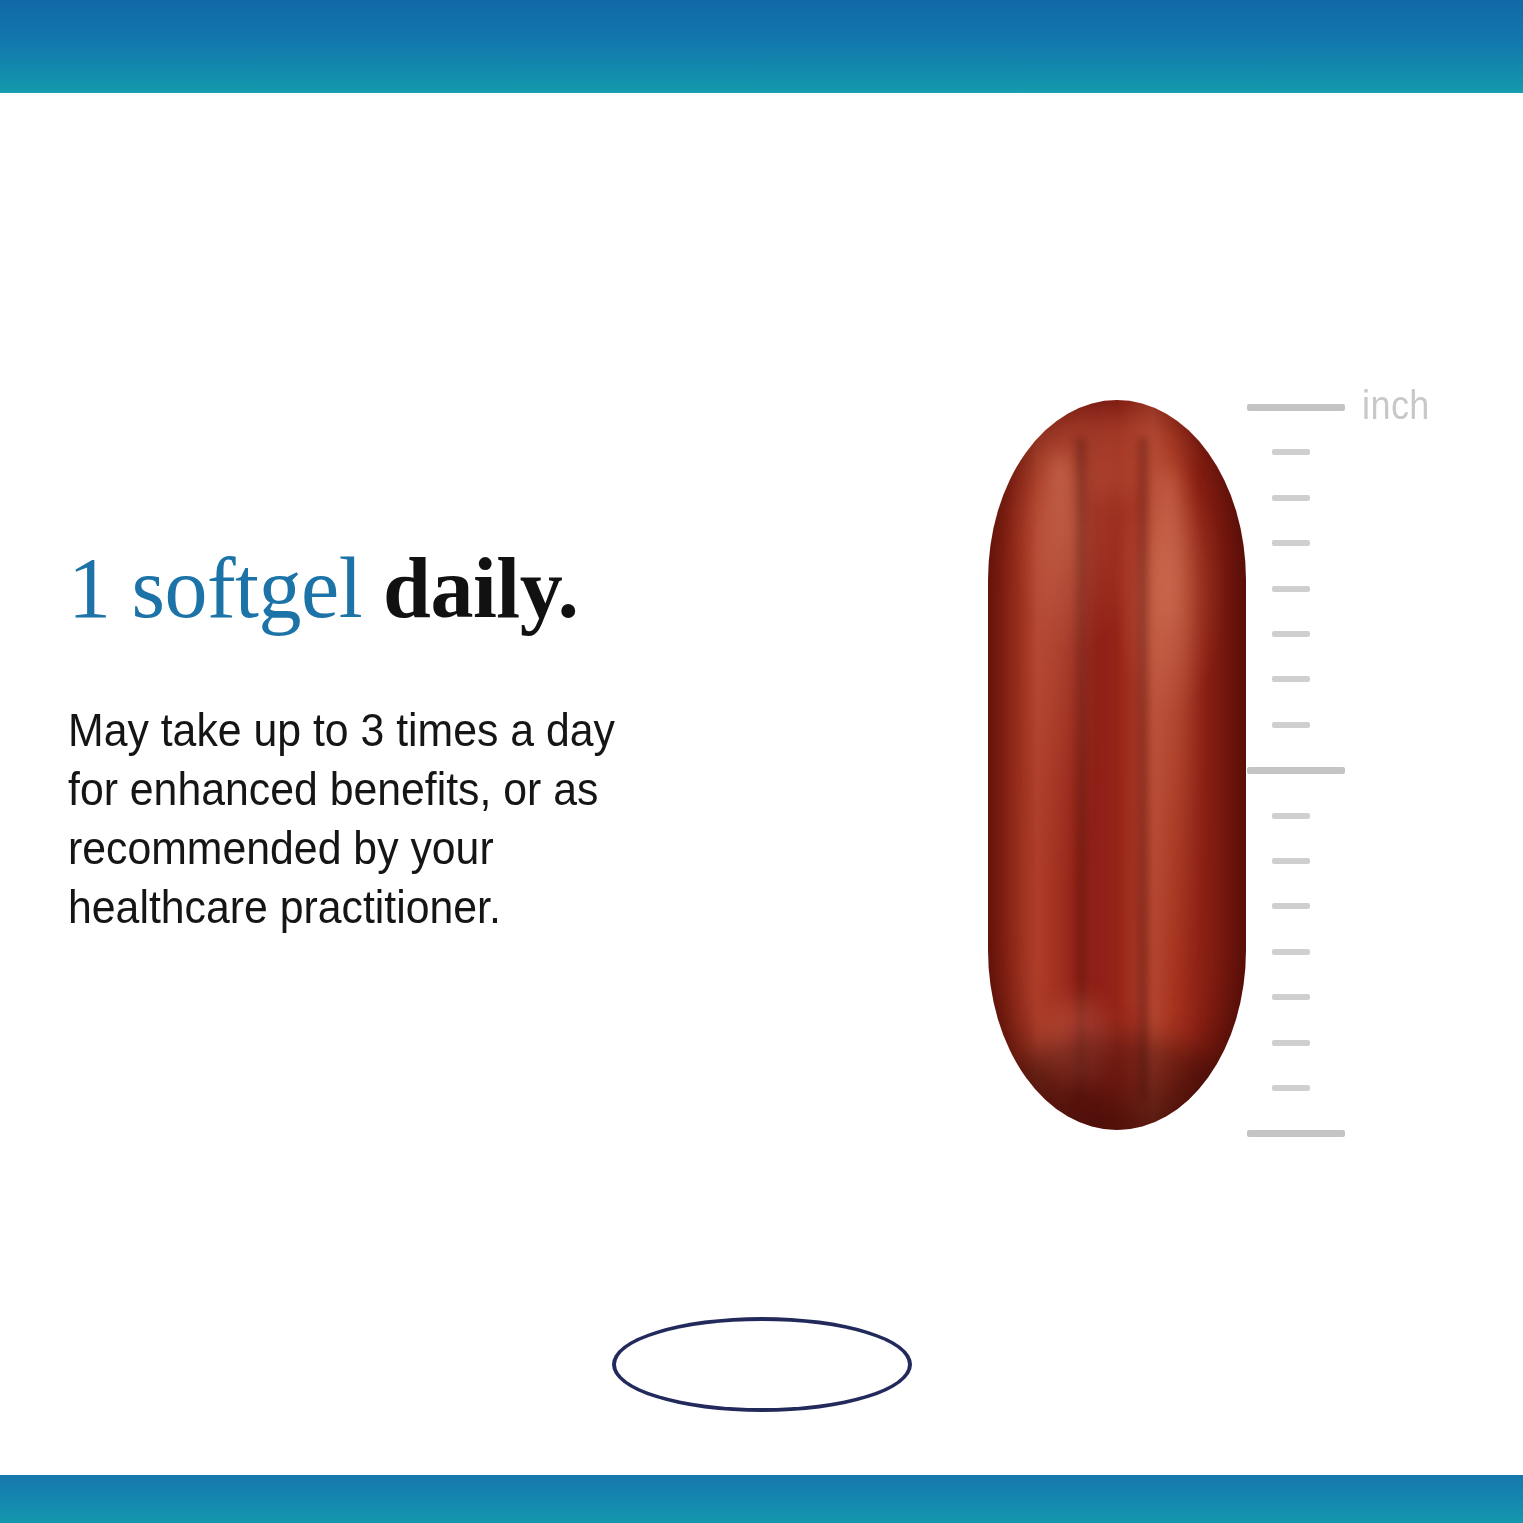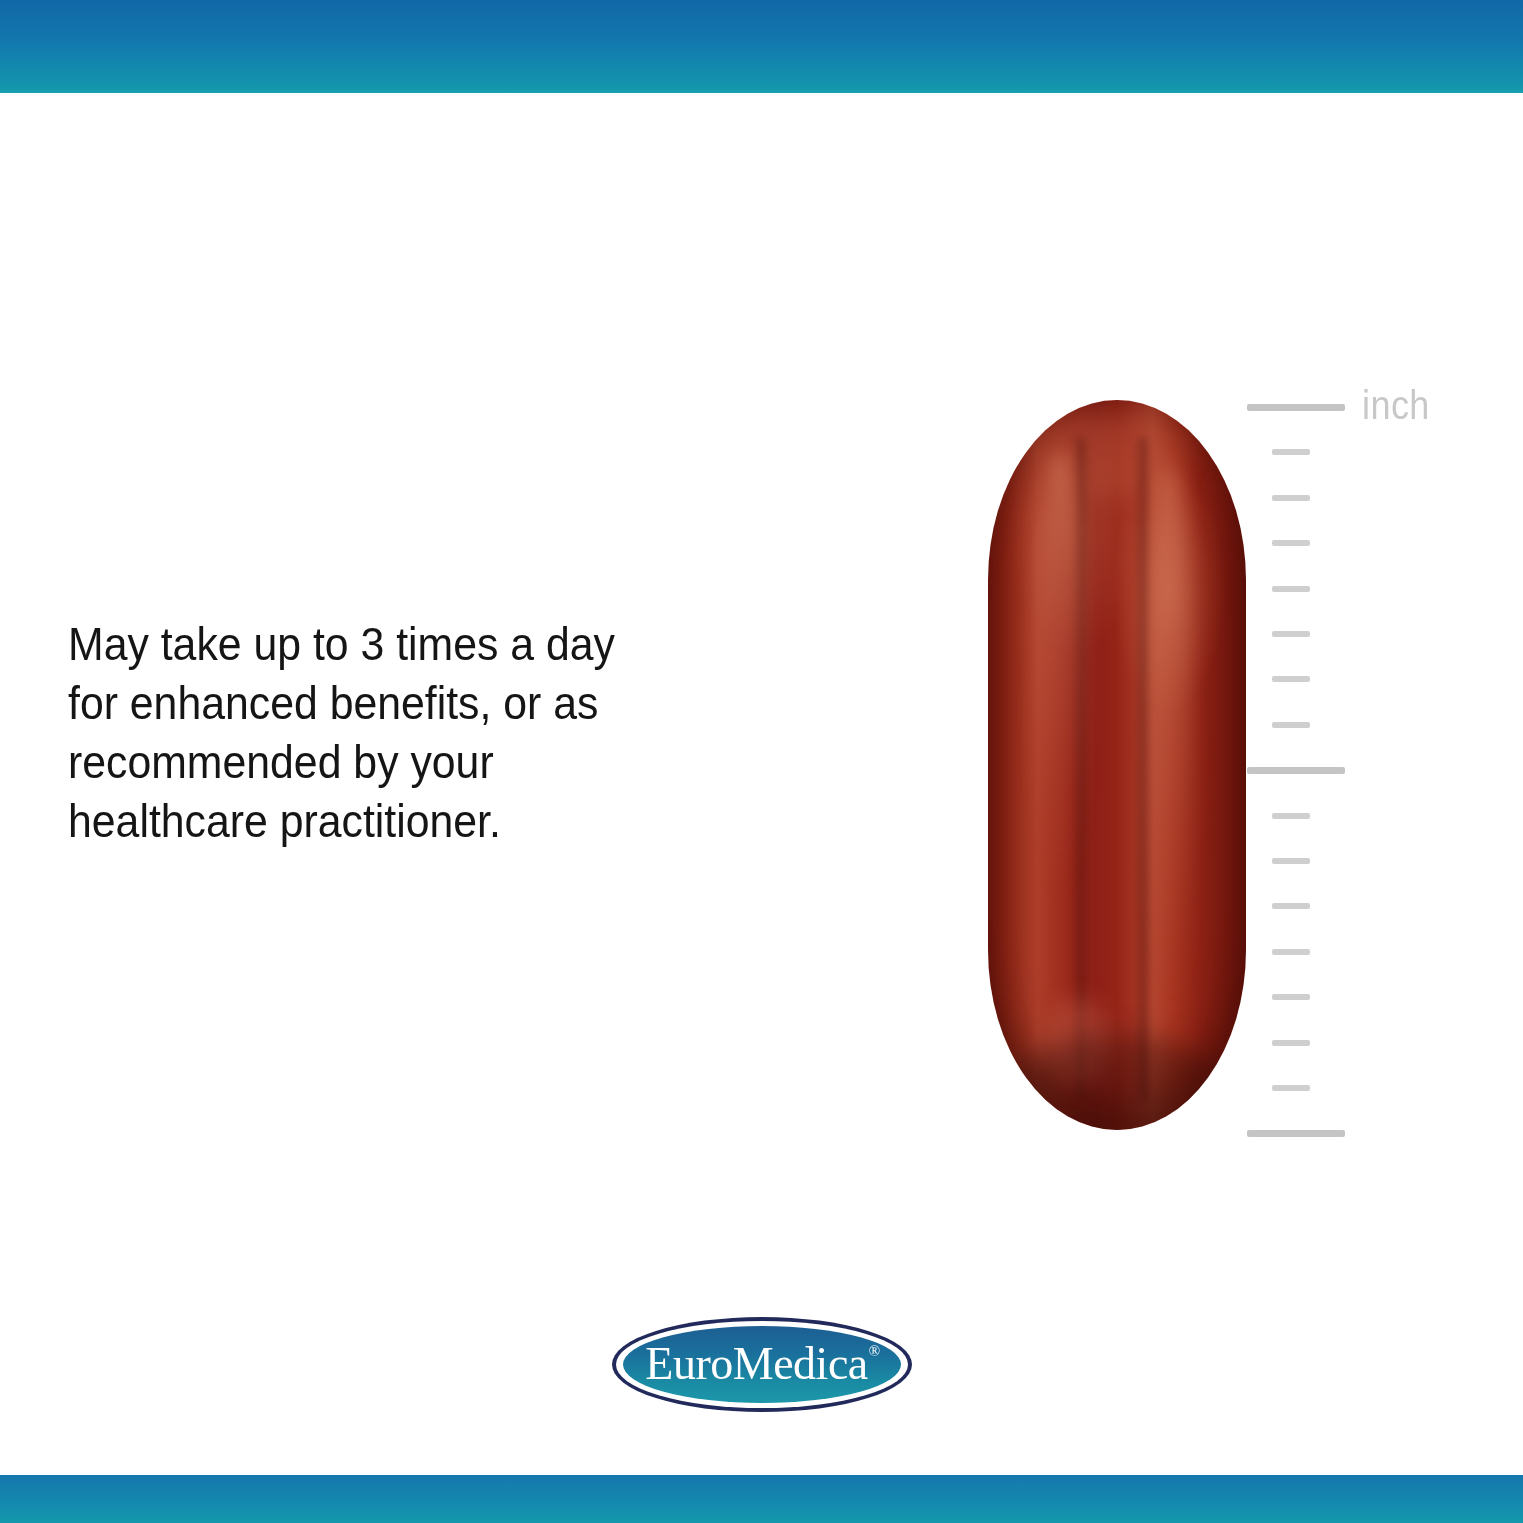--- a/index.html
+++ b/index.html
@@ -246,20 +246,21 @@
     top: -6px;
     left: 1px;
   }
 </style>
 </head>
 <body>
 
 <div class="band band-top"></div>
 
 <div class="copy">
+  <h1 class="headline"><span class="hl-accent">1 softgel</span><span class="hl-main"> daily.</span></h1>
   <p class="subcopy">May take up to 3 times a day
 for enhanced benefits, or as
 recommended by your
 healthcare practitioner.</p>
 </div>
 
 <div class="capsule-wrap">
   <div class="capsule">
     <div class="cap-topsheen"></div>
     <div class="cap-seam s1"></div>
@@ -289,18 +290,15 @@
     <div class="tick short" style="top: 558.8px;"></div>
     <div class="tick short" style="top: 604.2px;"></div>
     <div class="tick short" style="top: 649.6px;"></div>
     <div class="tick short" style="top: 695px;"></div>
     <div class="tick long" style="top: 739.9px;"></div>
   </div>
 
 <div class="logo">
   <div class="logo-outer"></div>
   <div class="logo-white"></div>
-  <div class="logo-inner">
-    <span class="logo-text"><span>EuroMedica</span><span class="logo-reg">®</span></span>
-  </div>
 </div>
 
 <div class="band band-bottom"></div>
 
 </body></html>

